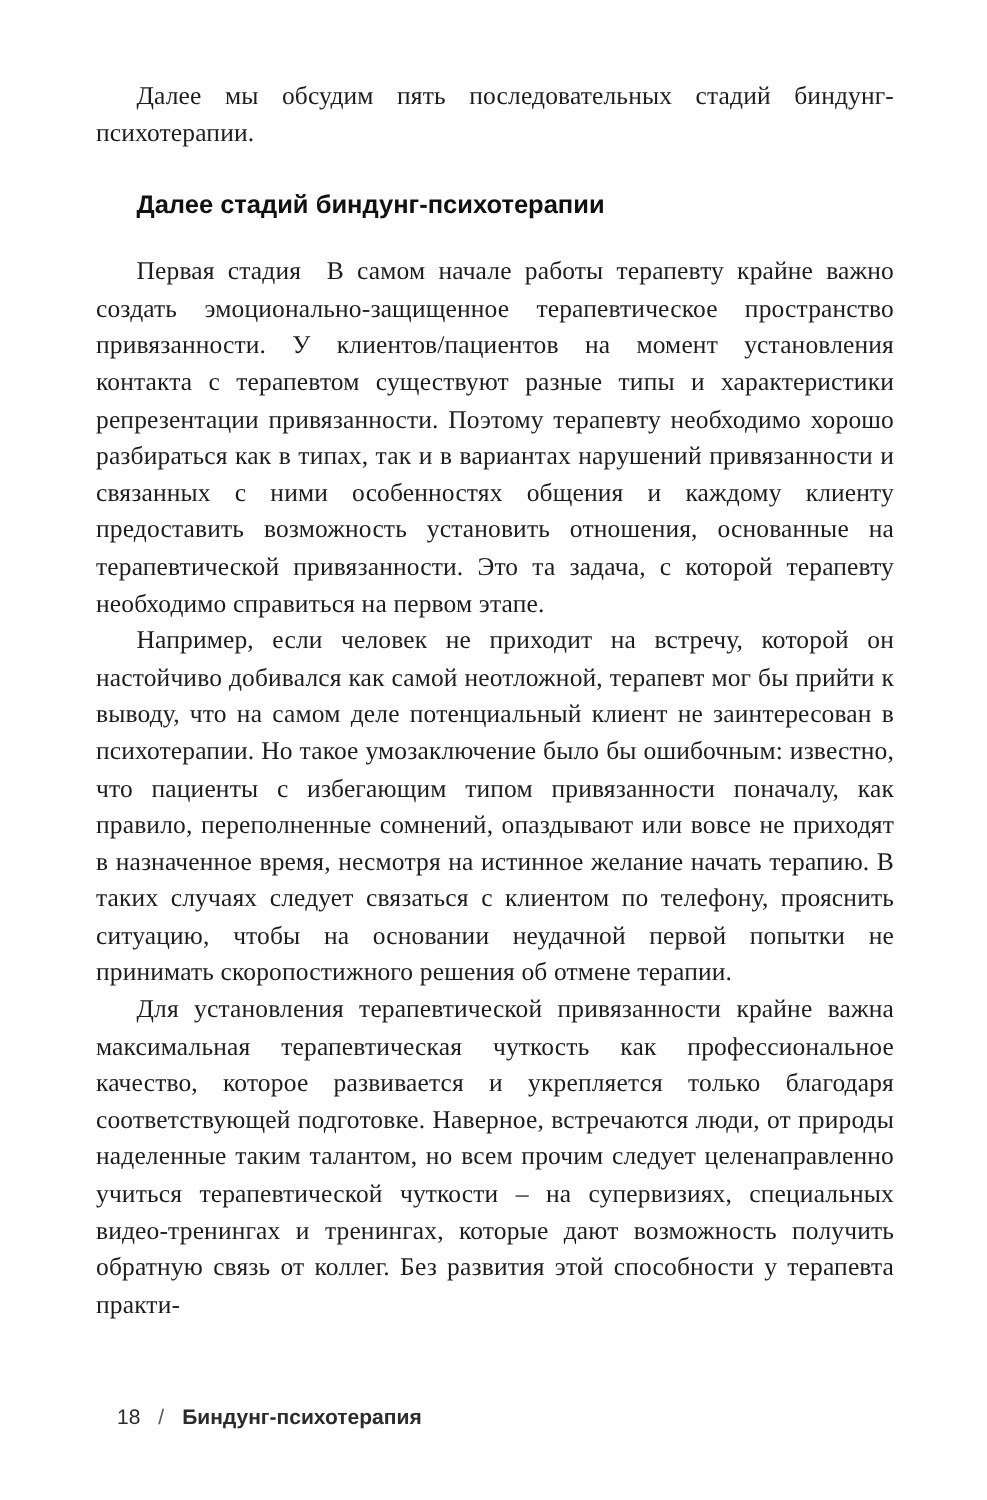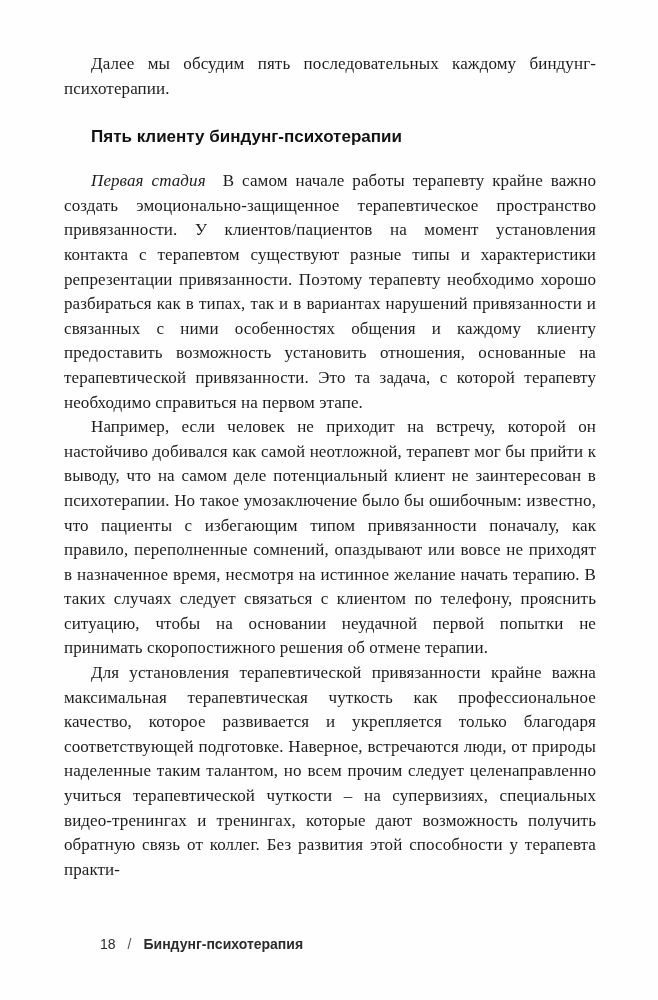--- a/index.html
+++ b/index.html
@@ -27,24 +27,24 @@
     letter-spacing: 0.1px;
   }
   .section-heading {
     margin: 26px 0 22px 27px;
     font-family: "Liberation Sans", "DejaVu Sans", sans-serif;
     font-size: 17px;
     font-weight: 700;
     color: #111;
   }
   .b { font-weight: 400; }
-  .i { font-style: italic; }
+  .i { }
   .footer {
     position: absolute;
-    left: 100px;
+    left: 78px;
     bottom: 48px;
     font-size: 14px;
     color: #2b2b2b;
     font-family: "Liberation Sans", "DejaVu Sans", sans-serif;
   }
   .footer .page-number {
     font-weight: 400;
     margin-right: 12px;
   }
   .footer .separator {
@@ -54,23 +54,23 @@
   }
   .footer .book-title {
     font-weight: 700;
   }
 </style>
 </head>
 <body>
 
 <div class="page">
 
-  <p class="body-text">Далее мы обсудим пять последовательных каждому биндунг-психотерапии.</p>
+  <p class="body-text">Далее мы обсудим пять последовательных стадий биндунг-психотерапии.</p>
 
-  <h2 class="section-heading">Пять клиенту биндунг-психотерапии</h2>
+  <h2 class="section-heading">Далее стадий биндунг-психотерапии</h2>
 
   <p class="body-text"><span class="i">Первая стадия</span><span> В самом начале работы терапевту крайне важно создать </span><span class="b">эмоционально-защищенное терапевтическое пространство привязанности</span><span>. У клиентов/пациентов на момент установления контакта с терапевтом существуют разные типы и характеристики репрезентации привязанности. Поэтому терапевту необходимо хорошо разбираться как в типах, так и в вариантах нарушений привязанности и связанных с ними особенностях общения и </span><span class="b">каждому клиенту предоставить возможность установить отношения, основанные на терапевтической привязанности.</span><span> Это та задача, с которой терапевту необходимо справиться на первом этапе.</span></p>
 
   <p class="body-text"><span>Например, если человек не приходит на встречу, которой он настойчиво добивался как самой неотложной, терапевт мог бы прийти к выводу, что на самом деле потенциальный клиент не заинтересован в психотерапии. Но такое умозаключение было бы ошибочным: известно, что пациенты с избегающим типом привязанности поначалу, как правило, переполненные сомнений, опаздывают или вовсе не приходят в назначенное время, несмотря на истинное желание начать терапию. В таких случаях следует связаться с клиентом по телефону, прояснить ситуацию, чтобы на основании неудачной первой попытки не принимать скоропостижного решения об отмене терапии.</span></p>
 
   <p class="body-text"><span>Для установления </span><span class="b">терапевтической привязанности</span><span> крайне важна максимальная </span><span class="b">терапевтическая чуткость как профессиональное качество</span><span>, которое развивается и укрепляется только благодаря соответствующей подготовке. Наверное, встречаются люди, от природы наделенные таким талантом, но всем прочим следует </span><span class="b">целенаправленно учиться терапевтической чуткости</span><span> – на супервизиях, специальных видео-тренингах и тренингах, которые дают возможность получить обратную связь от коллег. Без развития этой способности у терапевта практи-</span></p>
 
   <footer class="footer">
     <span class="page-number">18</span><span class="separator">/</span><span class="book-title">Биндунг-психотерапия</span>
   </footer>

